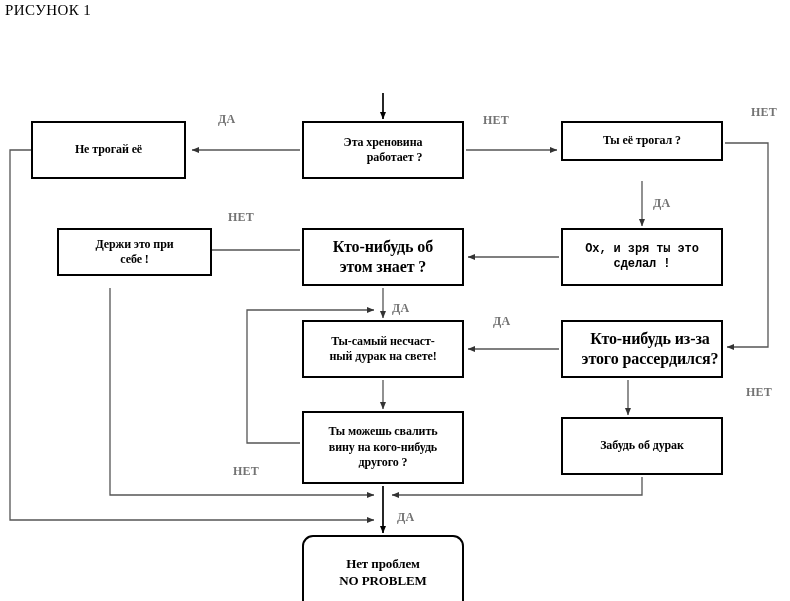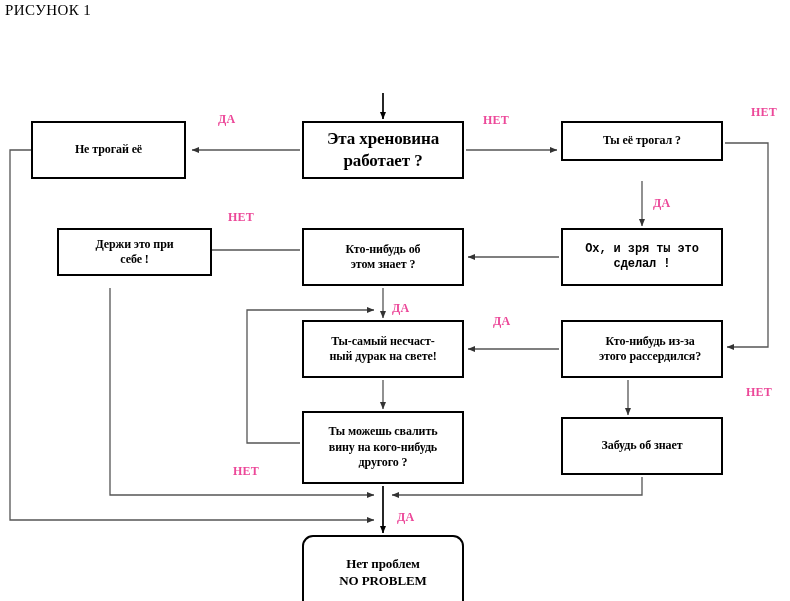--- a/index.html
+++ b/index.html
@@ -7,21 +7,21 @@
        font-family:"Liberation Serif","DejaVu Serif",serif;}
   #stage{position:relative;width:790px;height:601px;padding-left:48px;}
   svg{position:absolute;left:0;top:0;}
   .fig-title{position:absolute;left:5px;top:2px;font-size:15px;
              font-family:"Liberation Serif",serif;color:#000;
              letter-spacing:.4px;white-space:nowrap;}
   .node{position:absolute;box-sizing:border-box;border:2.5px solid #000;
         background:#fff;display:flex;align-items:center;justify-content:center;}
   .node span{display:block;text-align:center;font-weight:bold;color:#000;
              line-height:1.28;letter-spacing:-0.1px;}
-  .lbl{position:absolute;font-weight:bold;font-size:12px;color:#ec4899;
+  .lbl{position:absolute;font-weight:bold;font-size:12px;color:#737373;
        white-space:nowrap;letter-spacing:.2px;}
   .hdr{position:absolute;font-weight:bold;color:#000;text-align:center;
        white-space:nowrap;}
 </style>
 </head>
 <body>
 
 <div id="stage">
 
   <div class="fig-title">РИСУНОК 1</div>
@@ -84,45 +84,45 @@
       <path d="M383,486 L383,533" stroke="#000" stroke-width="1.7" marker-end="url(#ahB)"></path>
 
       
       <path d="M642,477 L642,495 L392,495" marker-end="url(#ahG)"></path>
 
     </g>
   </svg>
 
   <div id="nodes">
       <div class="node" style="left: 302px; top: 121px; width: 162px; height: 58px;">
-        <span style="font-size: 17px;">Эта хреновина<br>работает ?</span>
+        <span style="font-size: 12px; text-align: right;">Эта хреновина<br>работает ?</span>
       </div>
       <div class="node" style="left: 31px; top: 121px; width: 155px; height: 58px;">
         <span style="font-size: 12px;">Не трогай её</span>
       </div>
       <div class="node" style="left: 561px; top: 121px; width: 162px; height: 40px;">
         <span style="font-size: 12px;">Ты её трогал ?</span>
       </div>
       <div class="node" style="left: 561px; top: 228px; width: 162px; height: 58px;">
         <span style="font-size: 12px; font-family: Liberation Mono, monospace;">Ох, и зря ты это<br>сделал !</span>
       </div>
       <div class="node" style="left: 302px; top: 228px; width: 162px; height: 58px;">
-        <span style="font-size: 12px;">Кто-нибудь об<br>этом знает ?</span>
+        <span style="font-size: 16px;">Кто-нибудь об<br>этом знает ?</span>
       </div>
       <div class="node" style="left: 33px; top: 228px; width: 155px; height: 48px; margin-left: 24px;">
         <span style="font-size: 12px;">Держи это при<br>себе !</span>
       </div>
       <div class="node" style="left: 561px; top: 320px; width: 162px; height: 58px;">
-        <span style="font-size: 12px; margin-left: 16px;">Кто-нибудь из-за<br>этого рассердился?</span>
+        <span style="font-size: 16px; margin-left: 16px;">Кто-нибудь из-за<br>этого рассердился?</span>
       </div>
       <div class="node" style="left: 302px; top: 320px; width: 162px; height: 58px;">
         <span style="font-size: 12px;">Ты-самый несчаст-<br>ный дурак на свете!</span>
       </div>
       <div class="node" style="left: 561px; top: 417px; width: 162px; height: 58px;">
-        <span style="font-size: 12px;">Забудь об знает</span>
+        <span style="font-size: 12px;">Забудь об дурак</span>
       </div>
       <div class="node" style="left: 302px; top: 411px; width: 162px; height: 73px;">
         <span style="font-size: 12px;">Ты можешь свалить<br>вину на кого-нибудь<br>другого ?</span>
       </div>
       <div class="node" style="left: 302px; top: 535px; width: 162px; height: 76px; border-radius: 11px;">
         <span style="font-size: 13px;">Нет  проблем<br>NO PROBLEM</span>
       </div>
     </div>
   <div id="labels">
       <div class="lbl" style="left: 218px; top: 112px;">ДА</div>

